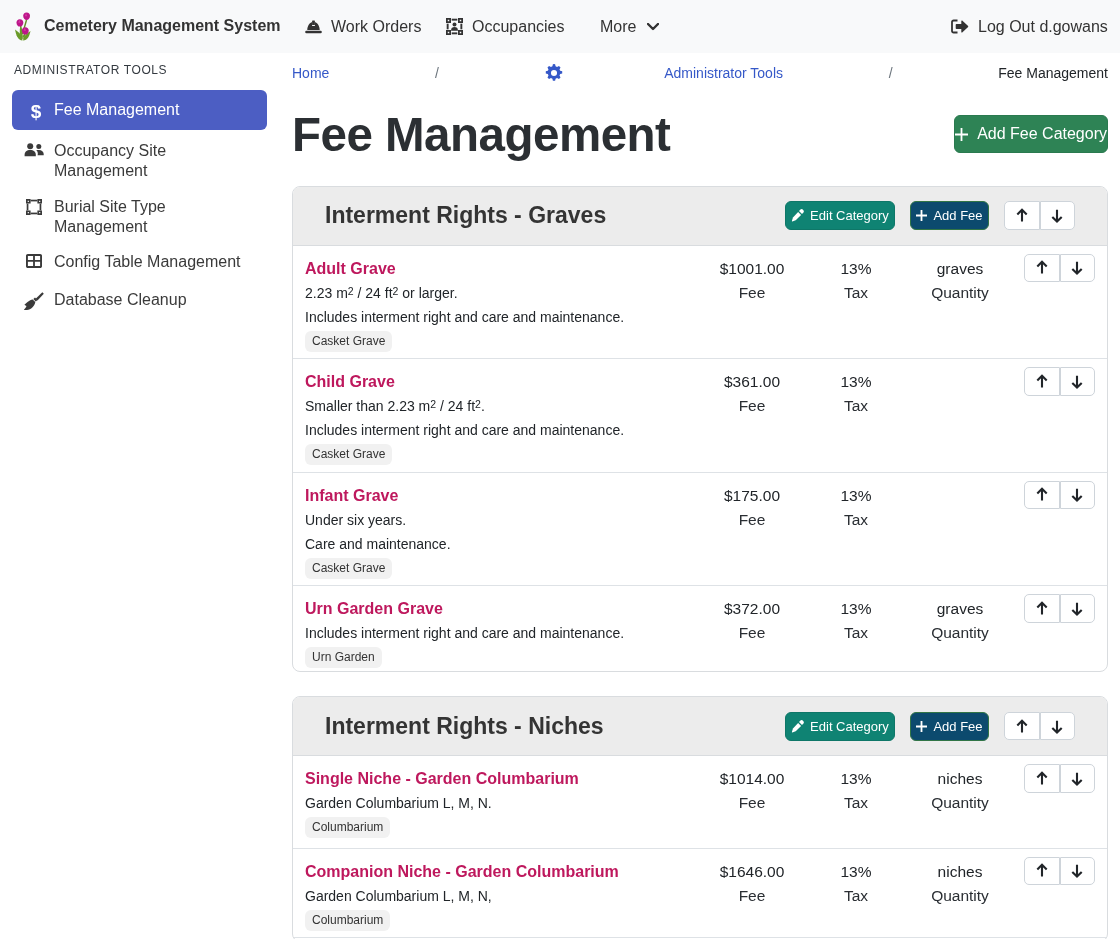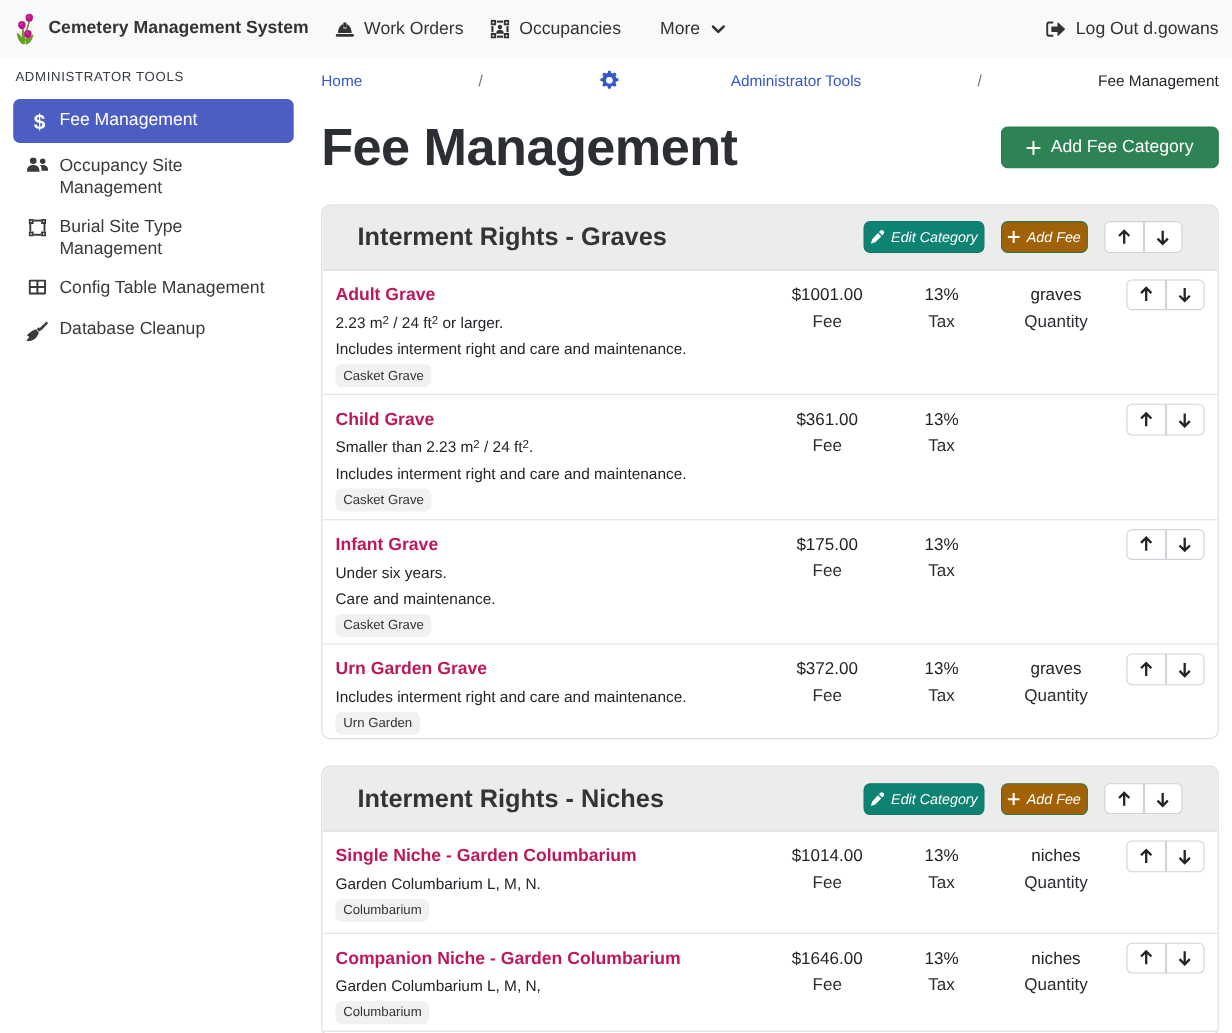--- a/index.html
+++ b/index.html
@@ -35,33 +35,33 @@
 .crumbs { margin-top:8px; display:flex; align-items:center; line-height:24px; font-size:14px;justify-content:space-between; }
 .crumbs a { color:#3558c8; text-decoration:none; }
 .crumbs .sep { color:#6c757d; margin:0 12px; }
 .crumbs svg { margin-right:8px; }
 
 .titlerow { display:flex; align-items:flex-start; justify-content:space-between; margin-top:23.5px; }
 h1 { font-size:47.5px; line-height:52px; font-weight:bold; color:#2b2f33; letter-spacing:-0.5px; }
 .btn-green {
   display:inline-flex; align-items:center; justify-content:center;
   background:#2e8355; color:#fff; border:1px solid #2a7a4f; border-radius:6px;
-  font-size:16px; height:38px; padding:0 22px; margin-top:6.5px;
+  font-size:16px; height:38px; padding:0 0; margin-top:6.5px;
 }
 .btn-green svg { margin-right:9px; }
 
 .card { border:1px solid #d9dcdf; border-radius:8px; margin-top:24px; background:#fff; overflow:hidden; }
 .card-header {
   background:#ececec; border-bottom:1px solid #d9dcdf;
   display:flex; align-items:center; padding:0 32px; height:59px;
 }
 .card-header h2 { flex:1; font-size:23px; font-weight:bold; color:#343434; letter-spacing:0; }
-.btn-sm { display:inline-flex; align-items:center; justify-content:center; color:#fff; border-radius:6px; height:29px; font-size:13px;font-style:italic; }
+.btn-sm { display:inline-flex; align-items:center; justify-content:center; color:#fff; border-radius:6px; height:29px; font-size:13px; }
 .btn-teal { background:#0f8373; border:1px solid #0e7768; width:110px; }
-.btn-addfee { background:#a16207; border:1px solid #317546; width:79px; }
+.btn-addfee { background:#0c4a6e; border:1px solid #317546; width:79px; }
 .btn-sm svg { margin-right:6px; }
 .arrows { display:inline-flex; margin-left:15px; }
 .arrows .ab {
   width:35.5px; height:28.5px; background:#fff; border:1px solid #ced4da;
   display:inline-flex; align-items:center; justify-content:center;
 }
 .arrows .ab:first-child { border-radius:5px 0 0 5px; border-right-width:0.5px; }
 .arrows .ab:last-child { border-radius:0 5px 5px 0; border-left-width:0.5px; }
 .hgap { width:15px; flex:0 0 15px; }
 

